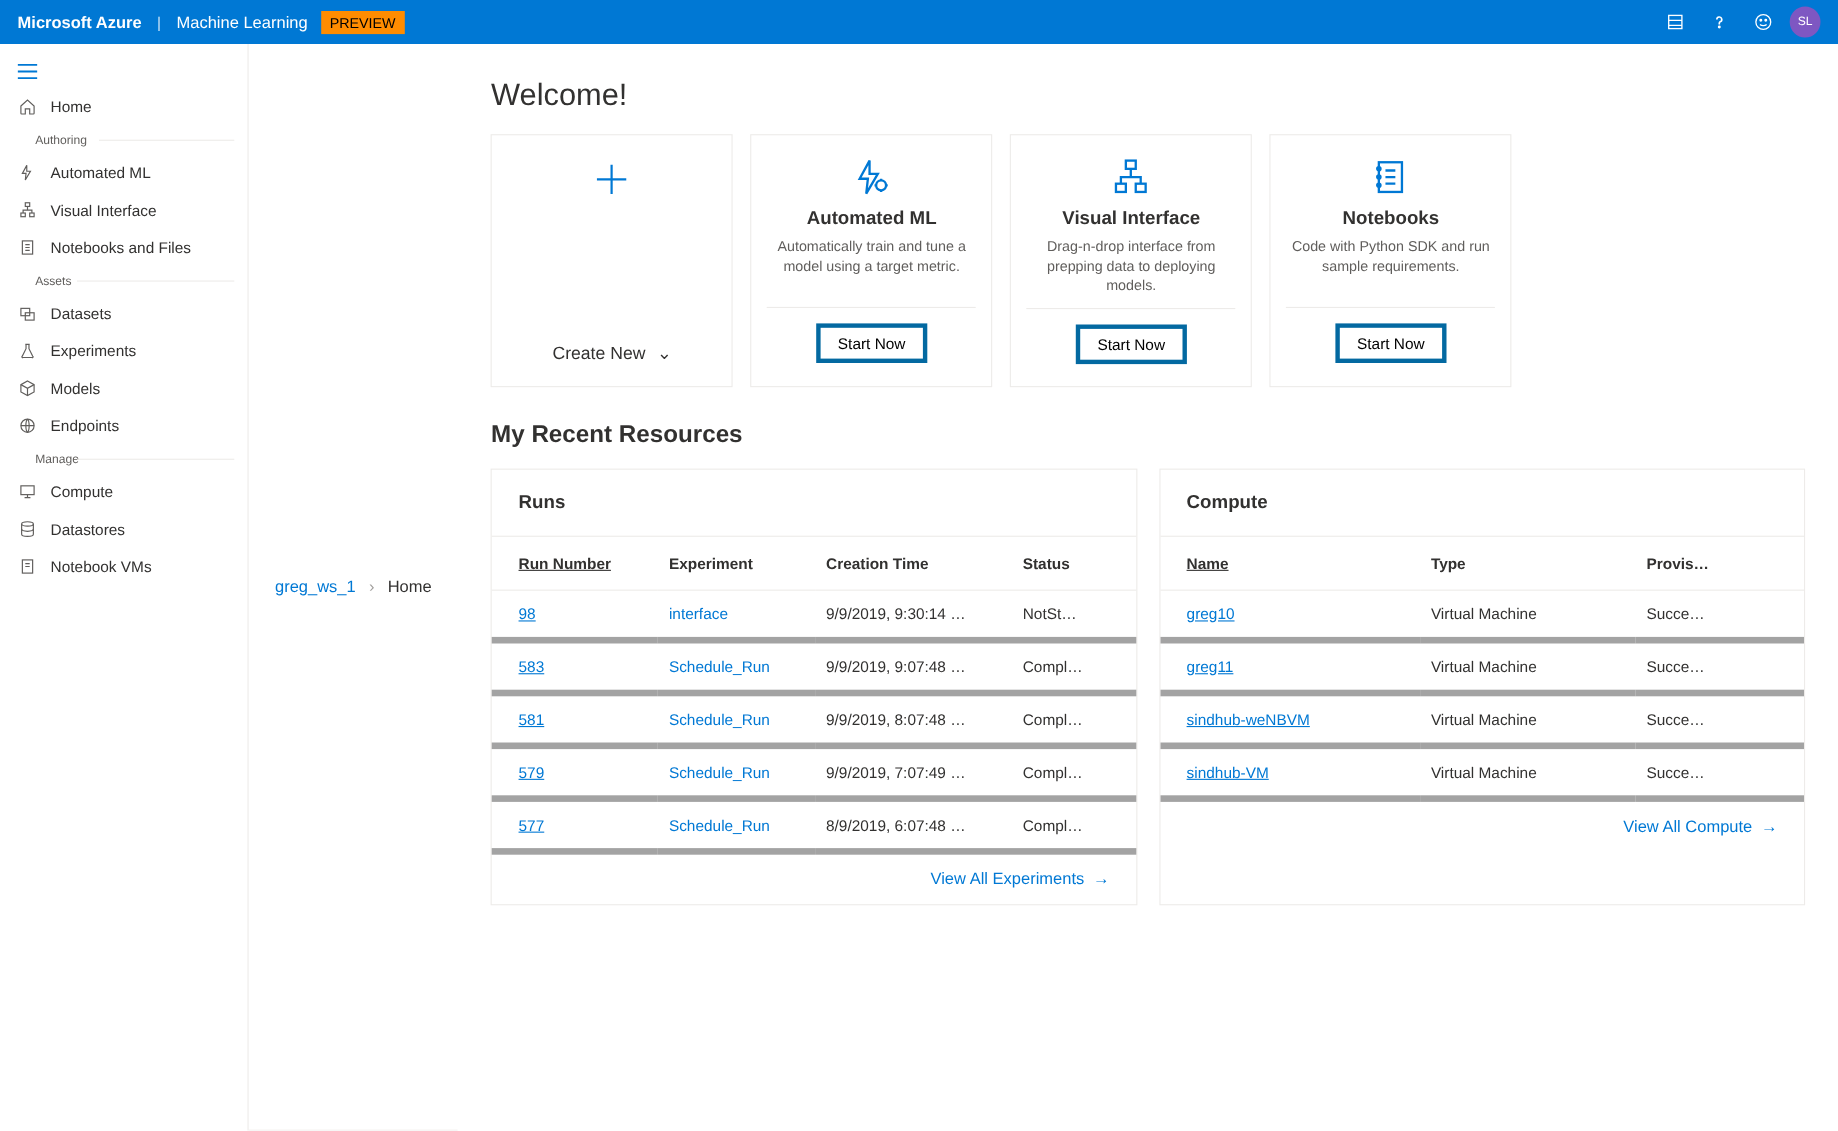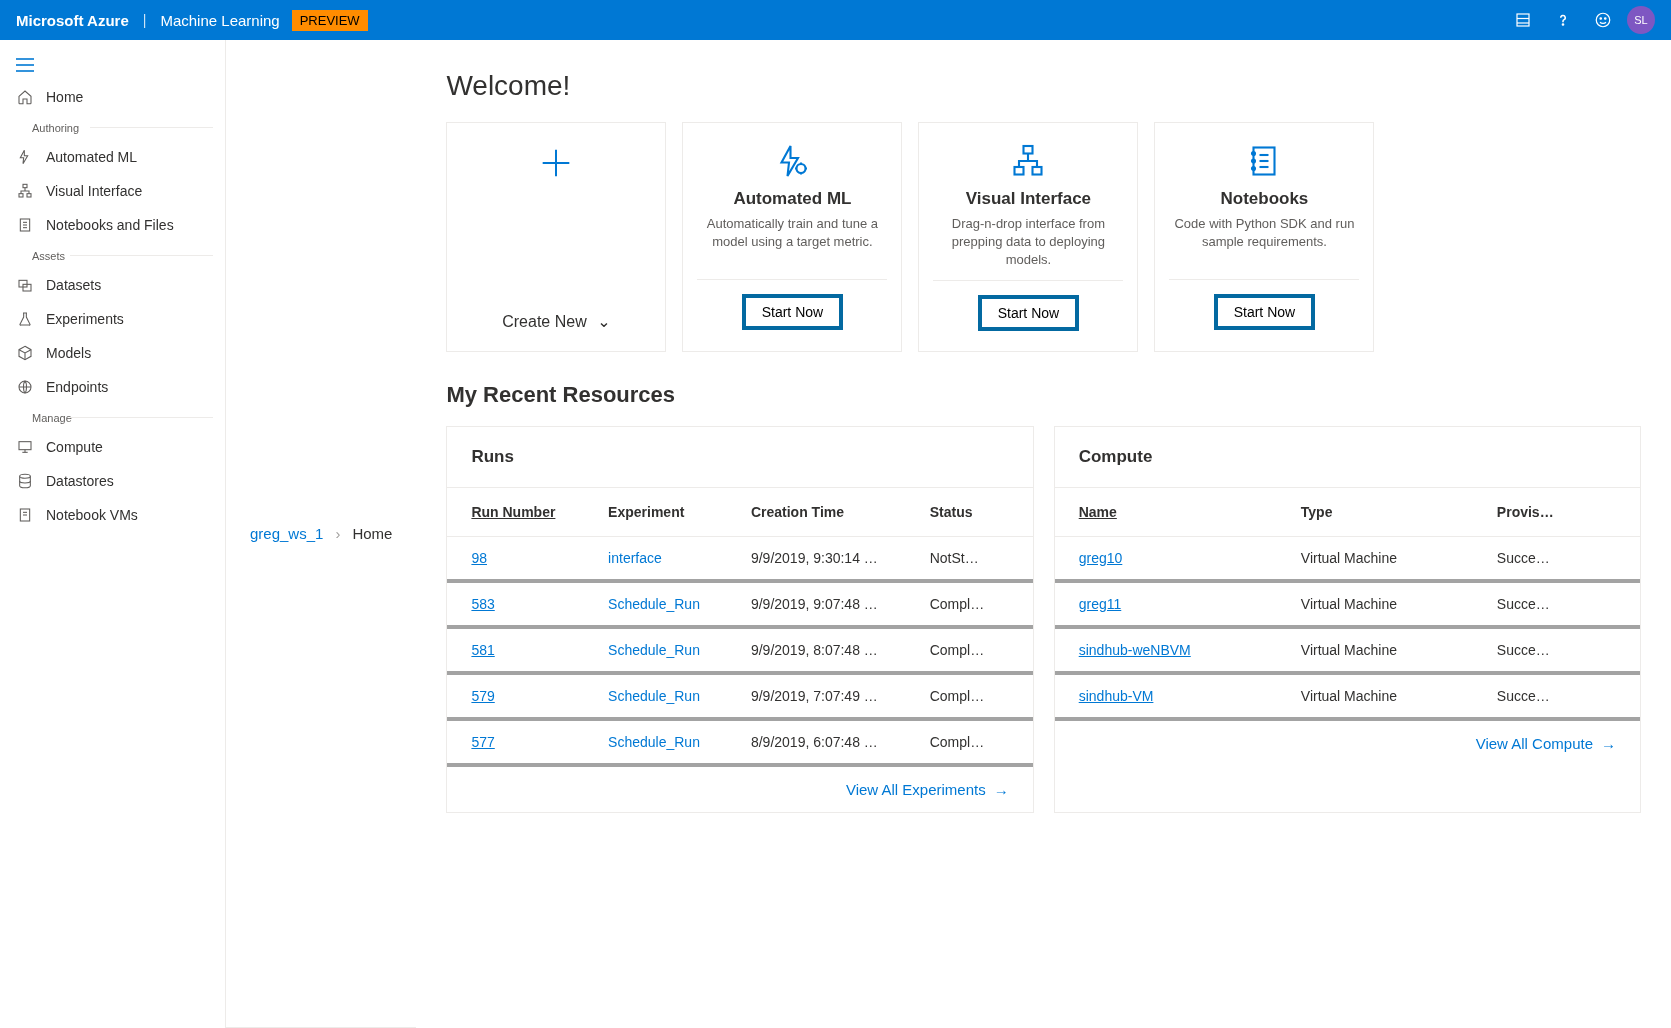--- a/index.html
+++ b/index.html
@@ -165,21 +165,21 @@
     text-align: left;
     font-weight: 600;
     padding: 16px 10px;
     border-bottom: 1px solid #edebe9;
     font-size: 14px;
   }
   table.data th:first-child, table.data td:first-child { padding-left: 24px; text-decoration: underline; }
   table.data th:last-child, table.data td:last-child { padding-right: 24px; }
   table.data td {
     padding: 13px 10px;
-    border-bottom: 4px solid #a3a3a3;
+    border-bottom: 6px solid #a3a3a3;
     font-size: 14px;
     white-space: nowrap;
     overflow: hidden;
     text-overflow: ellipsis;
     max-width: 140px;
   }
   table.data .link { color: #0078d4; cursor: pointer; }
   .panel-footer {
     text-align: right;
     padding: 14px 24px;

